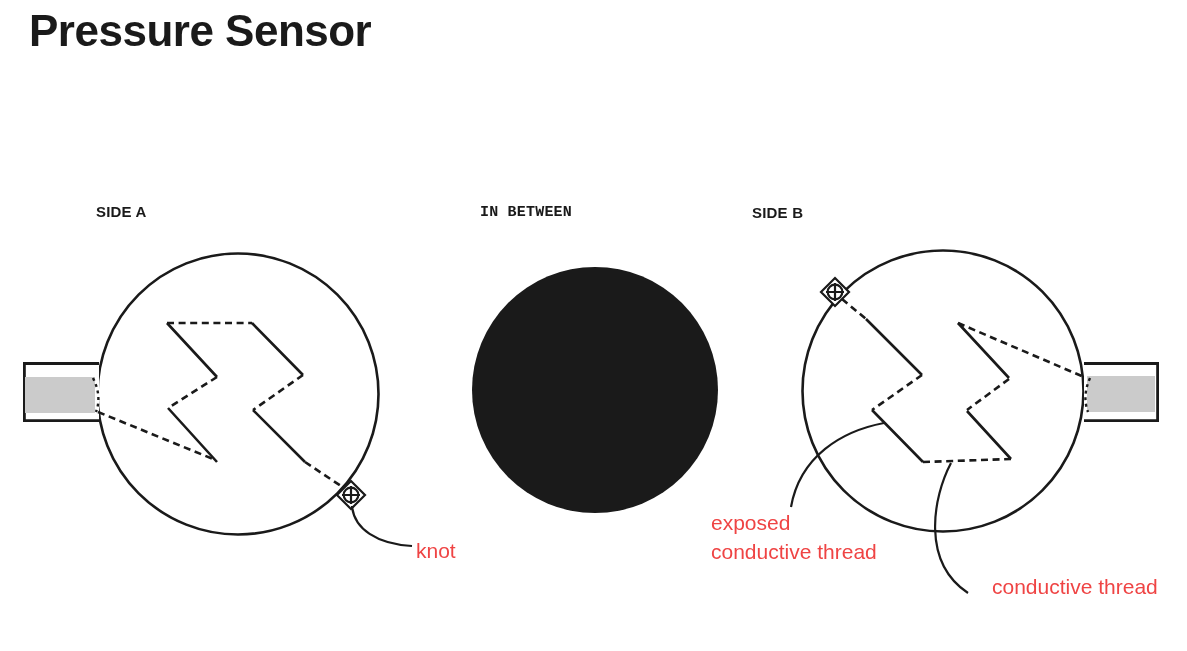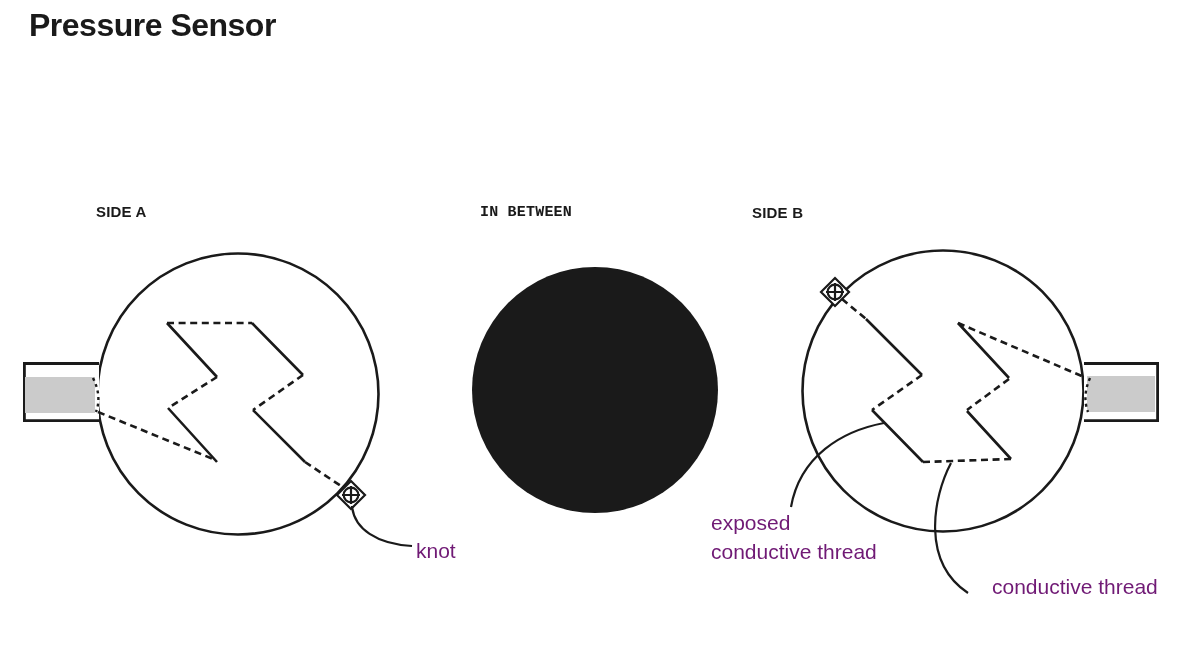--- a/index.html
+++ b/index.html
@@ -8,27 +8,27 @@
     width:1187px;height:651px;
     background:var(--paper,#ffffff);
     font-family:"Liberation Sans","DejaVu Sans",sans-serif;
     color:var(--ink,#1a1a1a);
     overflow:hidden;
   }
   #diagram-svg{position:absolute;left:0;top:0;}
   .txt{position:absolute;line-height:1;white-space:nowrap;}
   .page-title{
     left:29px;top:9px;
-    font-size:32px;font-weight:700;letter-spacing:-0.5px;
+    font-size:44px;font-weight:700;letter-spacing:-0.5px;
   }
   .panel-label{font-size:15px;font-weight:700;letter-spacing:0.2px;}
   .side-a-label{left:96px;top:204px;}
   .in-between-label{left:480px;top:205px;font-family:Liberation Mono, monospace;}
   .side-b-label{left:752px;top:205px;}
-  .annot{font-size:21px;font-weight:400;color:#701a75;line-height:29px;}
+  .annot{font-size:21px;font-weight:400;color:#ef4444;line-height:29px;}
   .knot-label{left:416px;top:536px;}
   .exposed-label{left:711px;top:508px;}
   .isolated-label{left:992px;top:572px;}
 
   
   .ink-stroke{stroke:var(--ink,#1a1a1a);fill:none;}
   .circle-line{stroke-width:2.6;}
   .thread{stroke-width:2.6;stroke-linecap:butt;}
   .thread-hidden{stroke-dasharray:7 4.6;}
   .fray{stroke-width:2.4;stroke-dasharray:3 3.6;}

